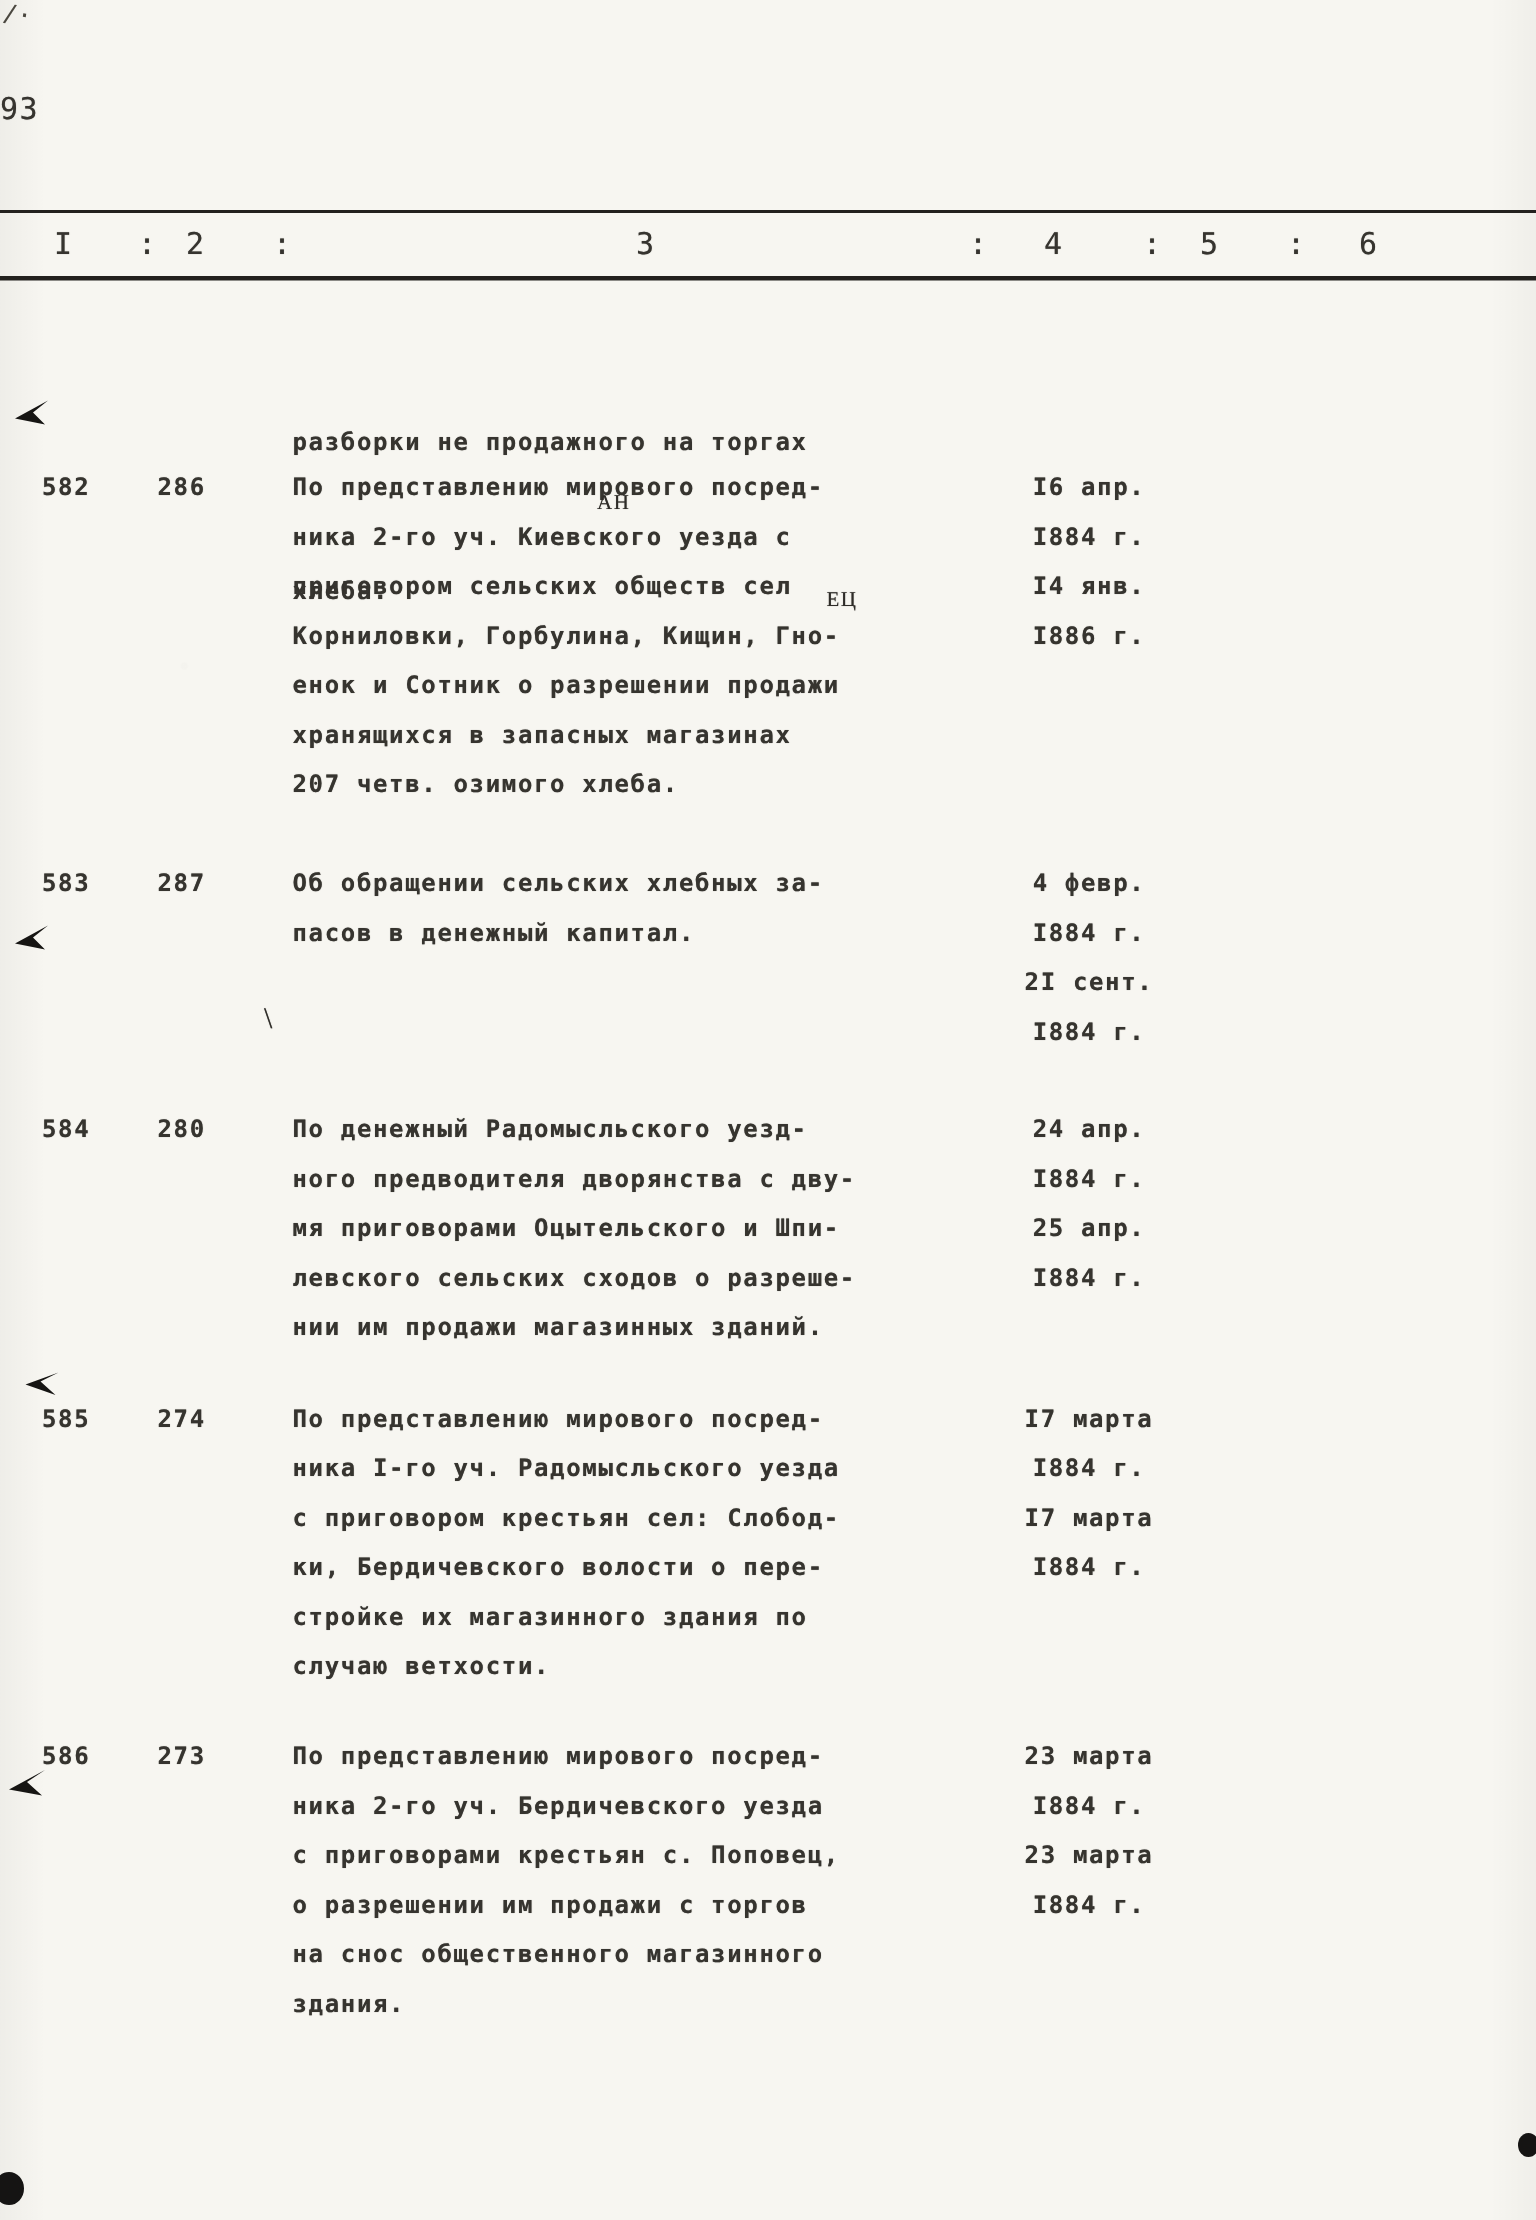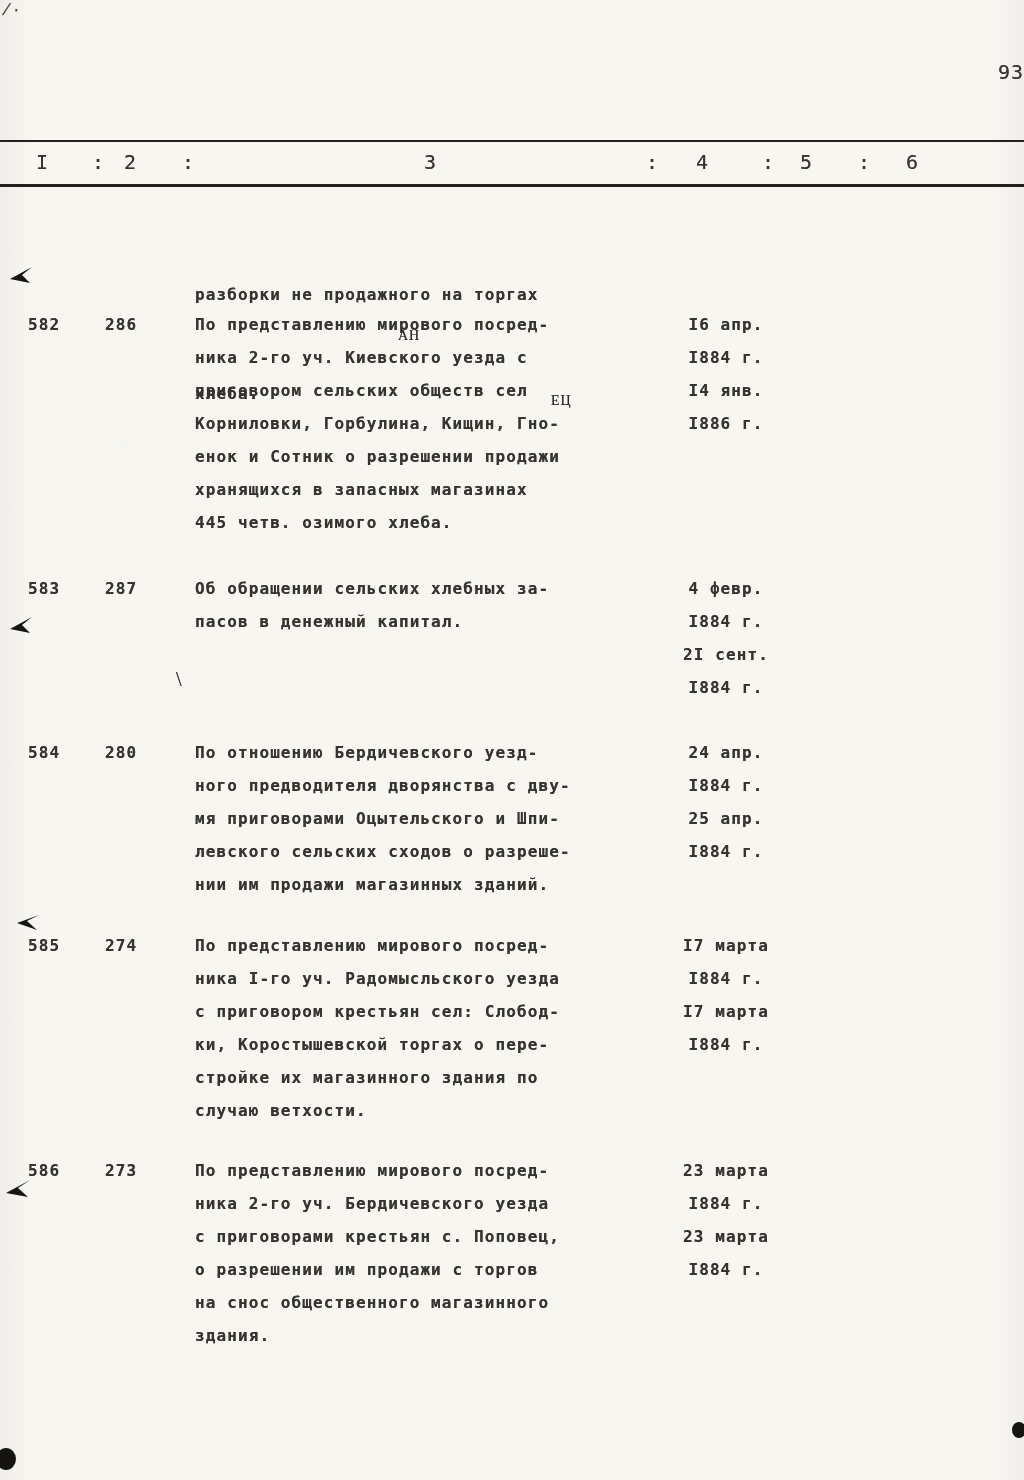--- a/index.html
+++ b/index.html
@@ -17,21 +17,21 @@
   .txt{
     font-size:16px;
     letter-spacing:1.1px;
     line-height:33px;
     text-shadow:0 0 0.5px rgba(45,43,38,.65);
     white-space:pre;
     font-weight:bold;
   }
   .page-number{
     position:absolute;top:60px;left:0;right:0;
-    text-align:right;font-size:20px;letter-spacing:1px;
+    text-align:left;font-size:20px;letter-spacing:1px;
     text-shadow:0 0 0.5px rgba(45,43,38,.65);
   }
   .rule{position:absolute;left:0;width:1024px;background:#23211e;}
   .rule-top{top:140px;height:2px;}
   .rule-bottom{top:184px;height:3px;}
   .hcell{position:absolute;top:150px;font-size:20px;letter-spacing:1px;
     text-shadow:0 0 0.5px rgba(45,43,38,.65);}
   .entry{position:absolute;left:0;width:1024px;}
   .col-num{position:absolute;left:28px;top:0;}
   .col-inner{position:absolute;left:105px;top:0;text-align:right;}
@@ -74,39 +74,39 @@
 
   <div class="continuation txt">
     <div>разборки не продажного на торгах</div>
     <div>хлеба.</div>
   </div>
 
   <div id="entries">
       <div class="entry" style="top: 308px;">
         <div class="col-num txt">582</div>
         <div class="col-inner txt">286</div>
-        <div class="col-desc txt"><div>По представлению мирового посред-</div><div>ника 2-го уч. Киевского уезда с</div><div>приговором сельских обществ сел</div><div>Корниловки, Горбулина, Кищин, Гно-</div><div>енок и Сотник о разрешении продажи</div><div>хранящихся в запасных магазинах</div><div>445 четв. озимого хлеба.</div></div>
+        <div class="col-desc txt"><div>По представлению мирового посред-</div><div>ника 2-го уч. Киевского уезда с</div><div>приговором сельских обществ сел</div><div>Корниловки, Горбулина, Кищин, Гно-</div><div>енок и Сотник о разрешении продажи</div><div>хранящихся в запасных магазинах</div><div>207 четв. озимого хлеба.</div></div>
         <div class="col-dates txt"><div>I6 апр.</div><div>I884 г.</div><div>I4 янв.</div><div>I886 г.</div></div>
       </div>
       <div class="entry" style="top: 572px;">
         <div class="col-num txt">583</div>
         <div class="col-inner txt">287</div>
         <div class="col-desc txt"><div>Об обращении сельских хлебных за-</div><div>пасов в денежный капитал.</div></div>
         <div class="col-dates txt"><div>4 февр.</div><div>I884 г.</div><div>2I сент.</div><div>I884 г.</div></div>
       </div>
       <div class="entry" style="top: 736px;">
         <div class="col-num txt">584</div>
         <div class="col-inner txt">280</div>
-        <div class="col-desc txt"><div>По отношению Бердичевского уезд-</div><div>ного предводителя дворянства с дву-</div><div>мя приговорами Оцытельского и Шпи-</div><div>левского сельских сходов о разреше-</div><div>нии им продажи магазинных зданий.</div></div>
+        <div class="col-desc txt"><div>По денежный Радомысльского уезд-</div><div>ного предводителя дворянства с дву-</div><div>мя приговорами Оцытельского и Шпи-</div><div>левского сельских сходов о разреше-</div><div>нии им продажи магазинных зданий.</div></div>
         <div class="col-dates txt"><div>24 апр.</div><div>I884 г.</div><div>25 апр.</div><div>I884 г.</div></div>
       </div>
       <div class="entry" style="top: 929px;">
         <div class="col-num txt">585</div>
         <div class="col-inner txt">274</div>
-        <div class="col-desc txt"><div>По представлению мирового посред-</div><div>ника I-го уч. Радомысльского уезда</div><div>с приговором крестьян сел: Слобод-</div><div>ки, Коростышевской торгах о пере-</div><div>стройке их магазинного здания по</div><div>случаю ветхости.</div></div>
+        <div class="col-desc txt"><div>По представлению мирового посред-</div><div>ника I-го уч. Радомысльского уезда</div><div>с приговором крестьян сел: Слобод-</div><div>ки, Бердичевского волости о пере-</div><div>стройке их магазинного здания по</div><div>случаю ветхости.</div></div>
         <div class="col-dates txt"><div>I7 марта</div><div>I884 г.</div><div>I7 марта</div><div>I884 г.</div></div>
       </div>
       <div class="entry" style="top: 1154px;">
         <div class="col-num txt">586</div>
         <div class="col-inner txt">273</div>
         <div class="col-desc txt"><div>По представлению мирового посред-</div><div>ника 2-го уч. Бердичевского уезда</div><div>с приговорами крестьян с. Поповец,</div><div>о разрешении им продажи с торгов</div><div>на снос общественного магазинного</div><div>здания.</div></div>
         <div class="col-dates txt"><div>23 марта</div><div>I884 г.</div><div>23 марта</div><div>I884 г.</div></div>
       </div>
     </div>
 

